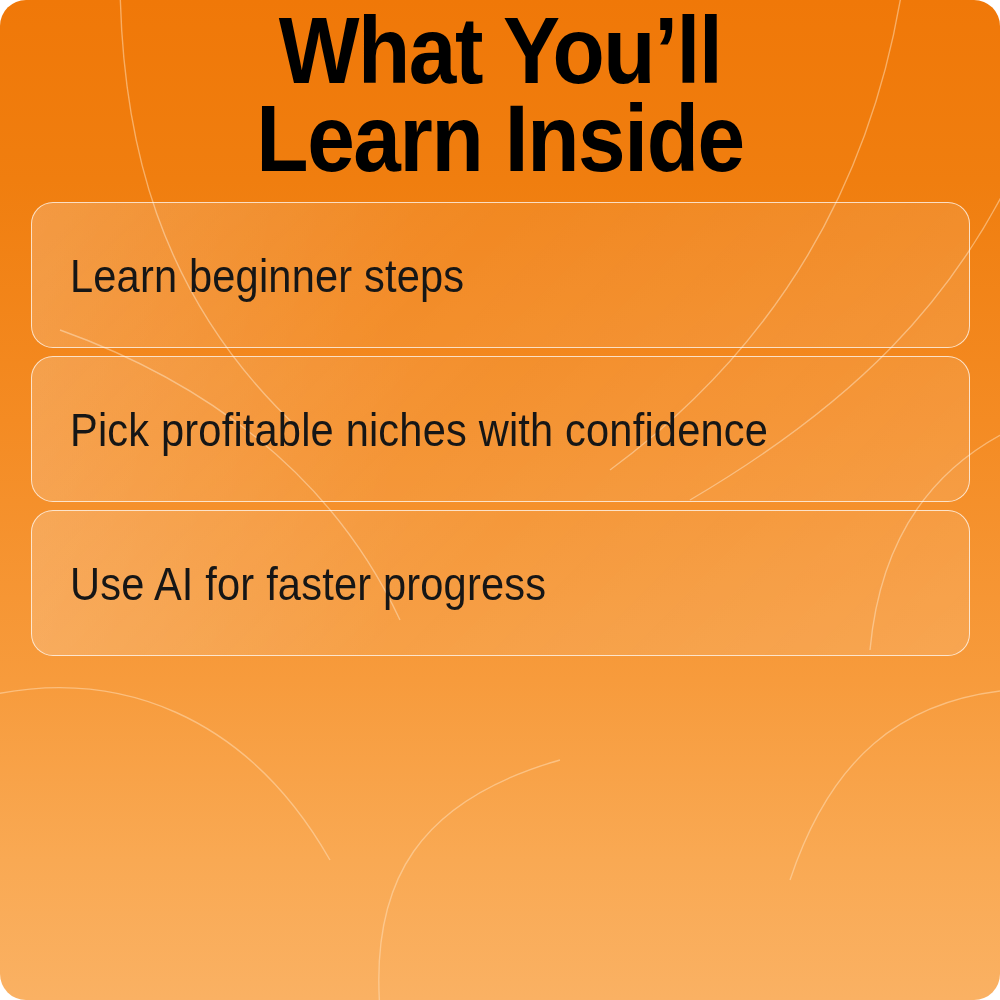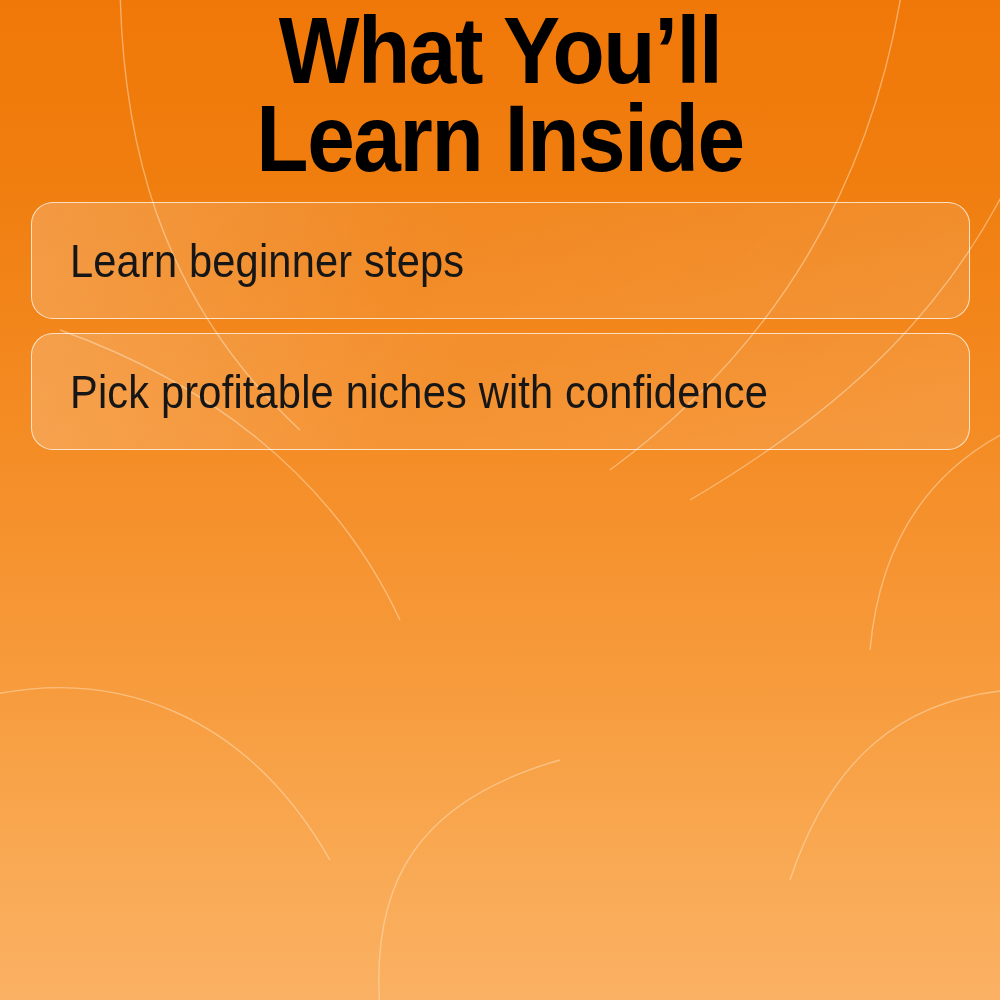--- a/index.html
+++ b/index.html
@@ -14,20 +14,21 @@
     position:relative;
     width:1000px; height:1000px;
     background:linear-gradient(180deg,
         #F07808 0%,
         #F07E0F 18%,
         #F48B23 42%,
         #F79B3C 68%,
         #F9A953 86%,
         #FAB163 100%);
     overflow:hidden;
+    border-radius:26px;
   }
 
   
   #bg-arcs {
     position:absolute; inset:0;
     width:1000px; height:1000px;
     pointer-events:none;
   }
 
   
@@ -50,22 +51,22 @@
   .cards {
     position:absolute;
     left:31px;
     top:202px;
     width:939px;
     z-index:2;
   }
 
   .card {
     position:relative;
-    height:117px;
-    margin-bottom:14px;
+    height:146px;
+    margin-bottom:8px;
     border:1px solid rgba(255,255,255,0.72);
     border-radius:22px;
     background:linear-gradient(135deg,
         rgba(255,255,255,0.14) 0%,
         rgba(255,255,255,0.07) 45%,
         rgba(255,255,255,0.12) 100%);
     display:flex;
     align-items:center;
     padding-left:38px;
     padding-right:26px;
@@ -122,16 +123,19 @@
 
     <div class="card">
       <span class="card-text">Learn beginner steps</span>
     </div>
 
     <div class="card">
       <span class="card-text">Pick profitable niches with confidence</span>
     </div>
 
 
+    <div class="card">
+      <span class="card-text">Use AI for faster progress</span>
+    </div>
 
 
   </div>
 </div>
 
 </body></html>

